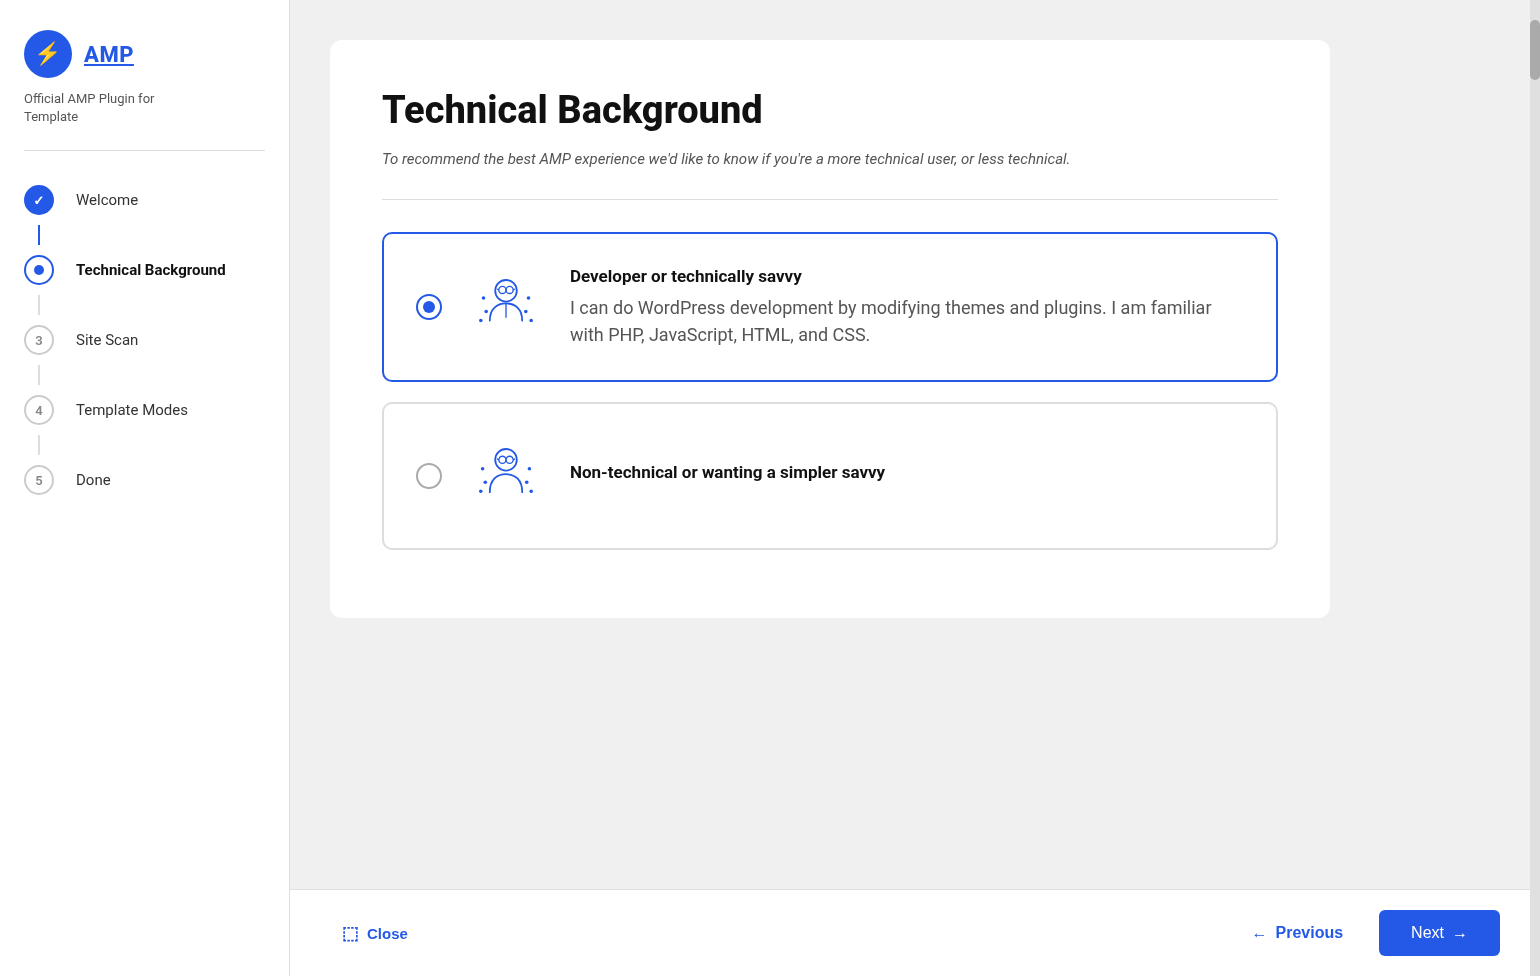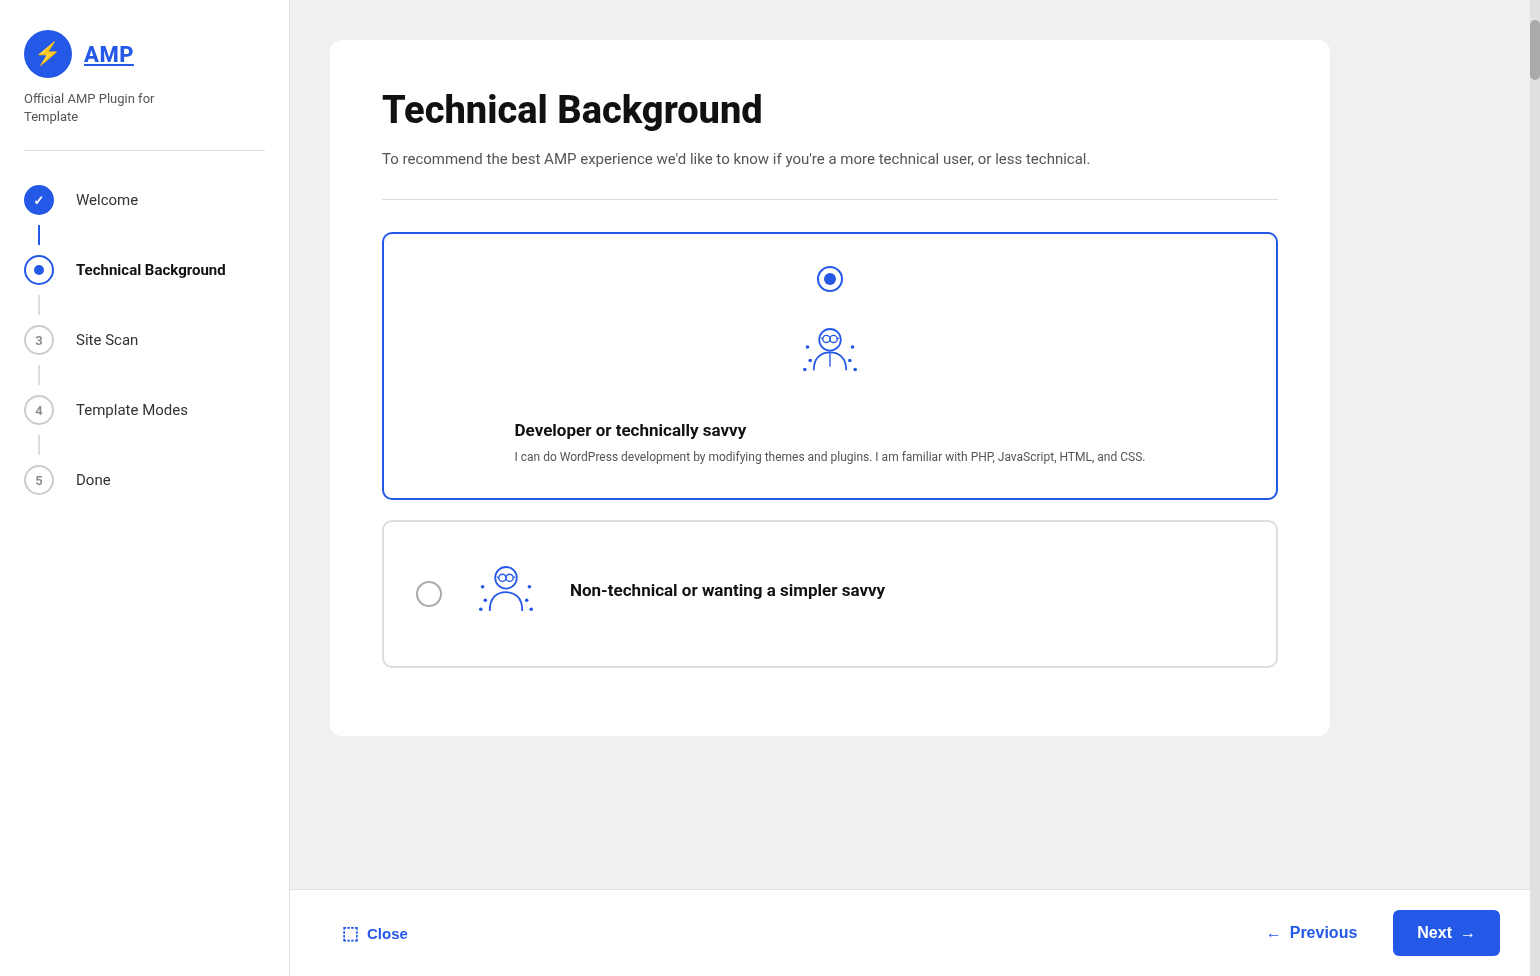--- a/index.html
+++ b/index.html
@@ -176,20 +176,21 @@
       font-weight: 800;
       color: #111;
       margin-bottom: 16px;
     }
 
     .page-description {
       font-size: 15px;
       color: #555;
       margin-bottom: 28px;
       line-height: 1.5;
+      font-style: italic;
     }
 
     .content-divider {
       border: none;
       border-top: 1px solid #ddd;
       margin-bottom: 32px;
     }
 
     
     .option-card {
@@ -201,21 +202,20 @@
       gap: 24px;
       margin-bottom: 20px;
       cursor: pointer;
       transition: border-color 0.2s;
       background: #fff;
     }
 
     .option-card.selected {
       border-color: #2459e7;
       background: #fff;
-      flex-direction: column;
     }
 
     .radio-button {
       width: 26px;
       height: 26px;
       border-radius: 50%;
       border: 2px solid #2459e7;
       display: flex;
       align-items: center;
       justify-content: center;
@@ -249,21 +249,21 @@
     }
 
     .option-title {
       font-size: 17px;
       font-weight: 700;
       color: #111;
       margin-bottom: 8px;
     }
 
     .option-description {
-      font-size: 12px;
+      font-size: 18px;
       color: #555;
       line-height: 1.5;
     }
 
     
     .footer-bar {
       background: #fff;
       border-top: 1px solid #e0e0e0;
       padding: 20px 40px;
       display: flex;
@@ -303,24 +303,24 @@
       padding: 12px 20px;
     }
 
     .next-btn {
       display: flex;
       align-items: center;
       gap: 8px;
       background: #2459e7;
       color: white;
       font-size: 16px;
-      font-weight: 700;
+      font-weight: 400;
       cursor: pointer;
       border: none;
-      padding: 14px 24px;
+      padding: 14px 32px;
       border-radius: 6px;
     }
 
     
     .sidebar-scrollbar {
       width: 10px;
       background: #e0e0e0;
       position: fixed;
       right: 0;
       top: 0;

